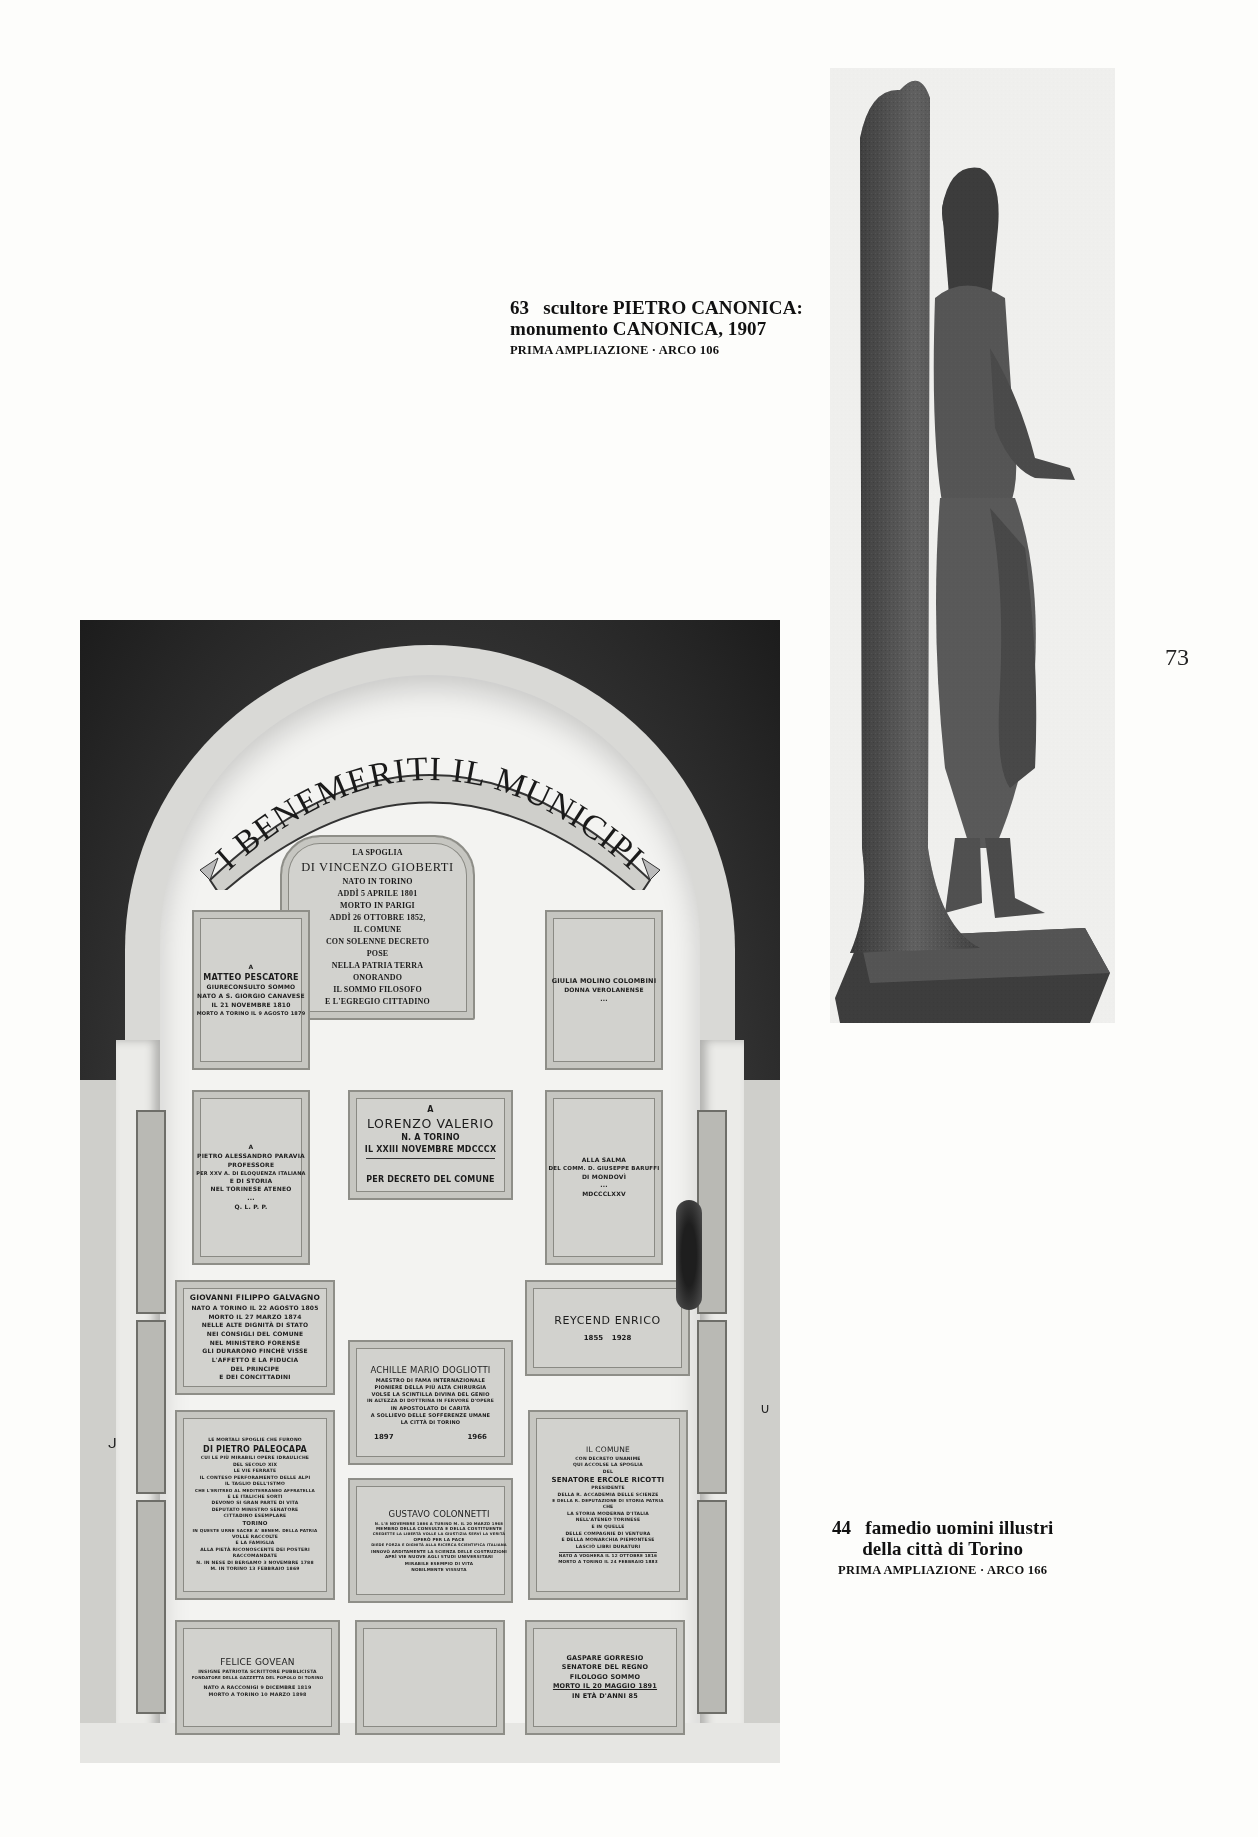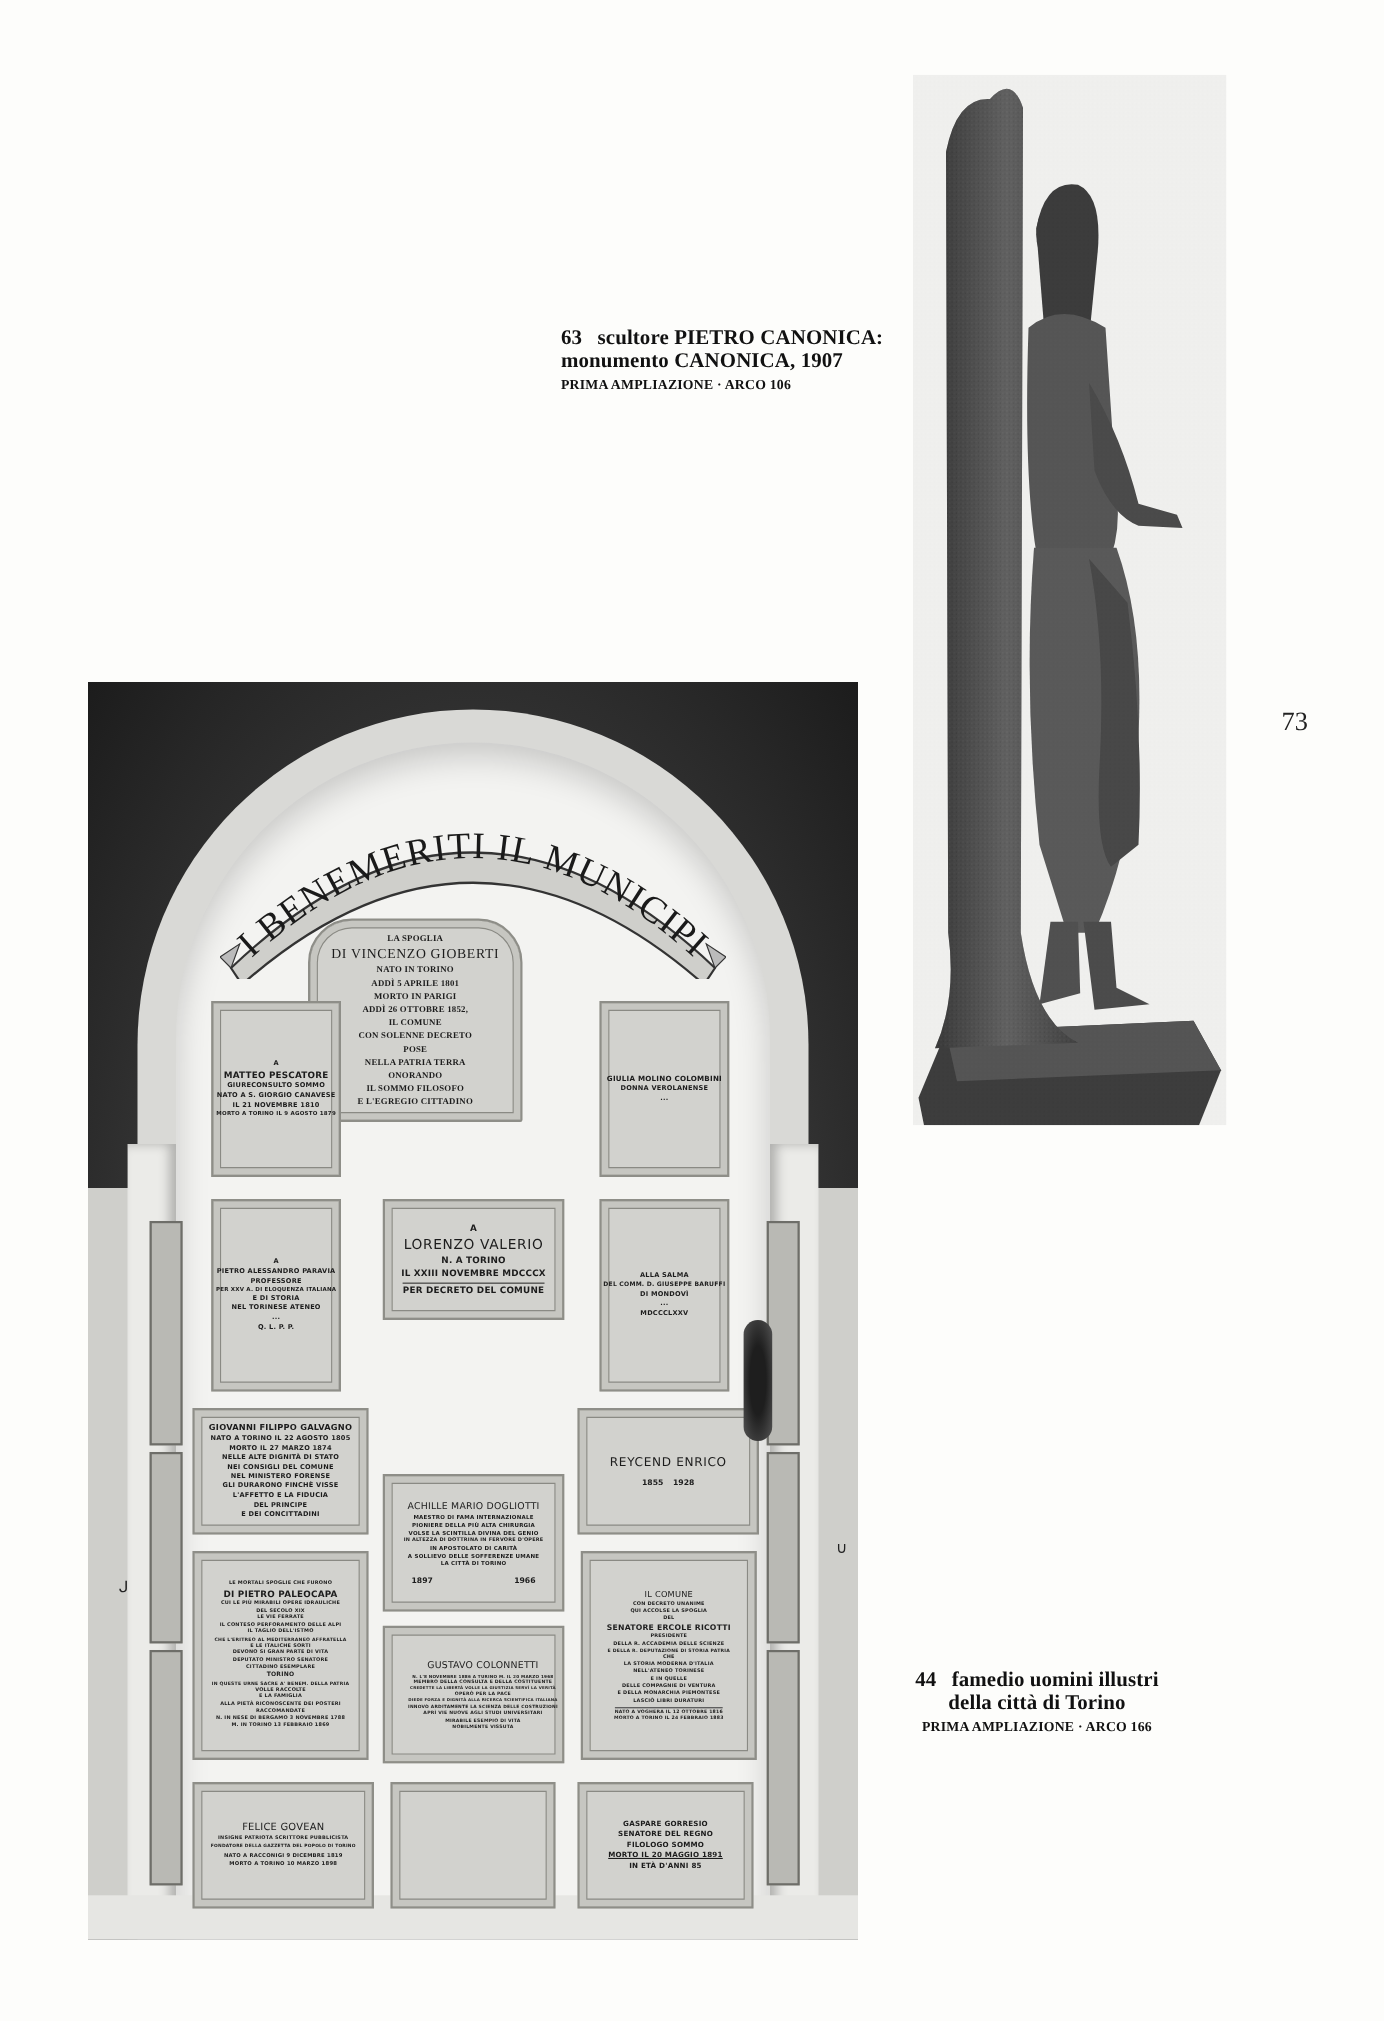--- a/index.html
+++ b/index.html
@@ -171,21 +171,21 @@
     <div class="line">NEL TORINESE ATENEO</div>
     <div class="line">...</div>
     <div class="line">Q. L. P. P.</div>
   </div>
 
   <div class="plaque" style="left:268px;top:470px;width:165px;height:110px;">
     <div class="line mid">A</div>
     <div class="line big">LORENZO VALERIO</div>
     <div class="line mid">N. A TORINO</div>
     <div class="line mid">IL XXIII NOVEMBRE MDCCCX</div>
-    <div class="line mid" style="border-top:1px solid #333;padding-top:0;margin-top:2px;">PER DECRETO DEL COMUNE</div>
+    <div class="line mid" style="border-top:1px solid #333;padding-top:15px;margin-top:2px;">PER DECRETO DEL COMUNE</div>
   </div>
 
   <div class="plaque" style="left:465px;top:470px;width:118px;height:175px;">
     <div class="line">ALLA SALMA</div>
     <div class="line" style="font-size:5.5px;">DEL COMM. D. GIUSEPPE BARUFFI</div>
     <div class="line">DI MONDOVÌ</div>
     <div class="line">...</div>
     <div class="line">MDCCCLXXV</div>
   </div>
 
@@ -196,21 +196,21 @@
     <div class="line">MORTO IL 27 MARZO 1874</div>
     <div class="line">NELLE ALTE DIGNITÀ DI STATO</div>
     <div class="line">NEI CONSIGLI DEL COMUNE</div>
     <div class="line">NEL MINISTERO FORENSE</div>
     <div class="line">GLI DURARONO FINCHÈ VISSE</div>
     <div class="line">L'AFFETTO E LA FIDUCIA</div>
     <div class="line">DEL PRINCIPE</div>
     <div class="line">E DEI CONCITTADINI</div>
   </div>
 
-  <div class="plaque" style="left:445px;top:660px;width:165px;height:115px;">
+  <div class="plaque" style="left:445px;top:660px;width:165px;height:96px;">
     <div class="line big" style="font-size:11px;">REYCEND ENRICO</div>
     <div class="dates" style="width:40%;justify-content:space-around;">
       <span>1855</span>
       <span>1928</span>
     </div>
   </div>
 
   <div class="plaque" style="left:268px;top:720px;width:165px;height:125px;">
     <div class="line" style="font-size:8.5px;font-weight:normal;">ACHILLE MARIO DOGLIOTTI</div>
     <div class="line" style="font-size:5px;">MAESTRO DI FAMA INTERNAZIONALE</div>

